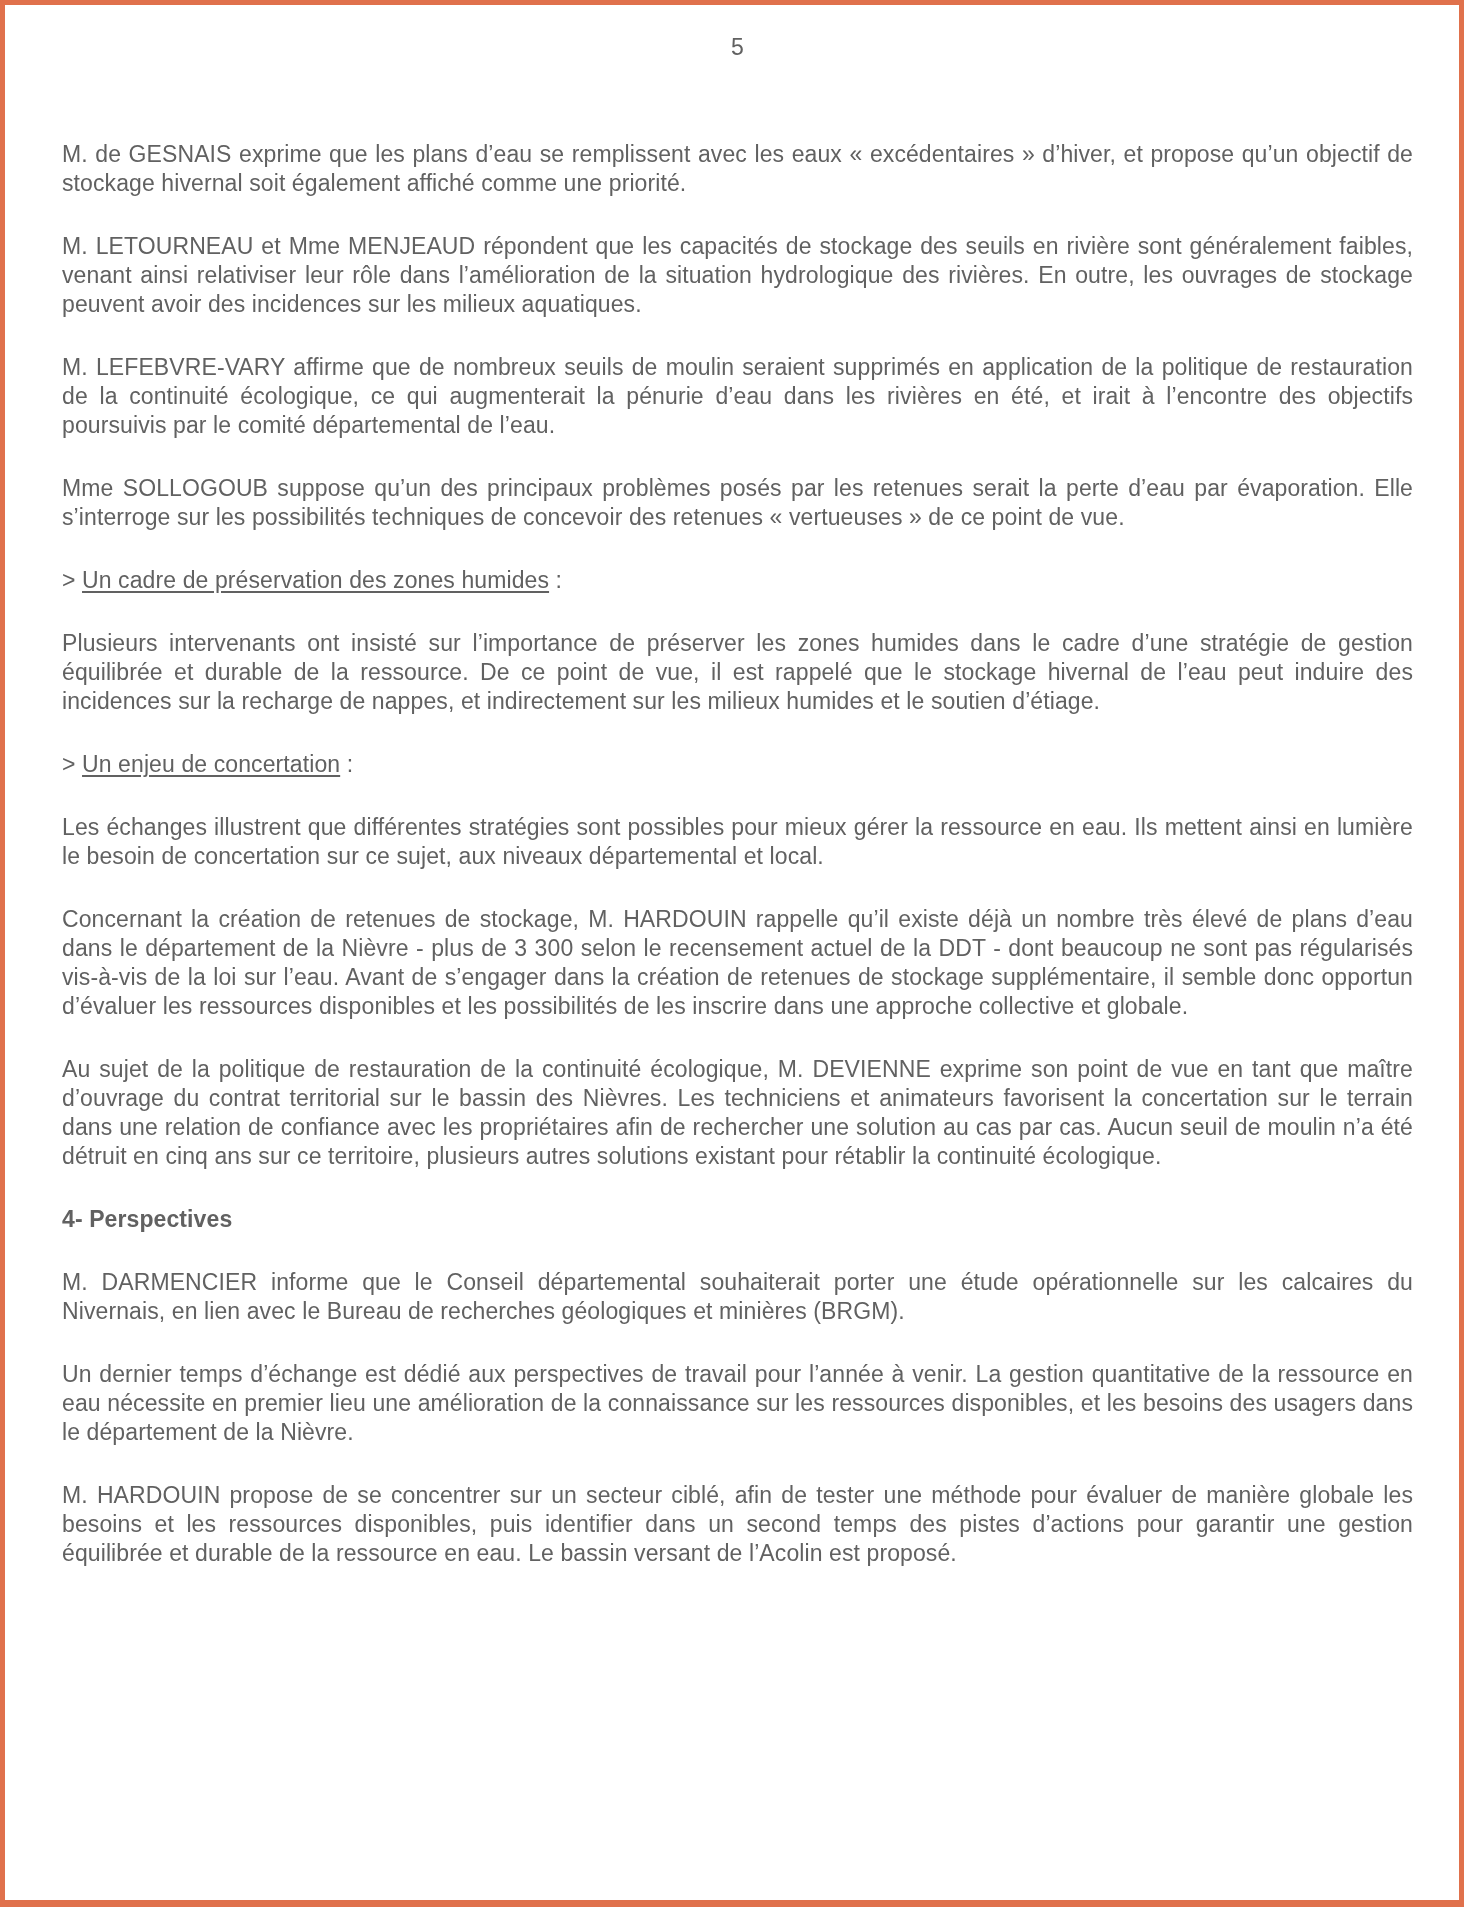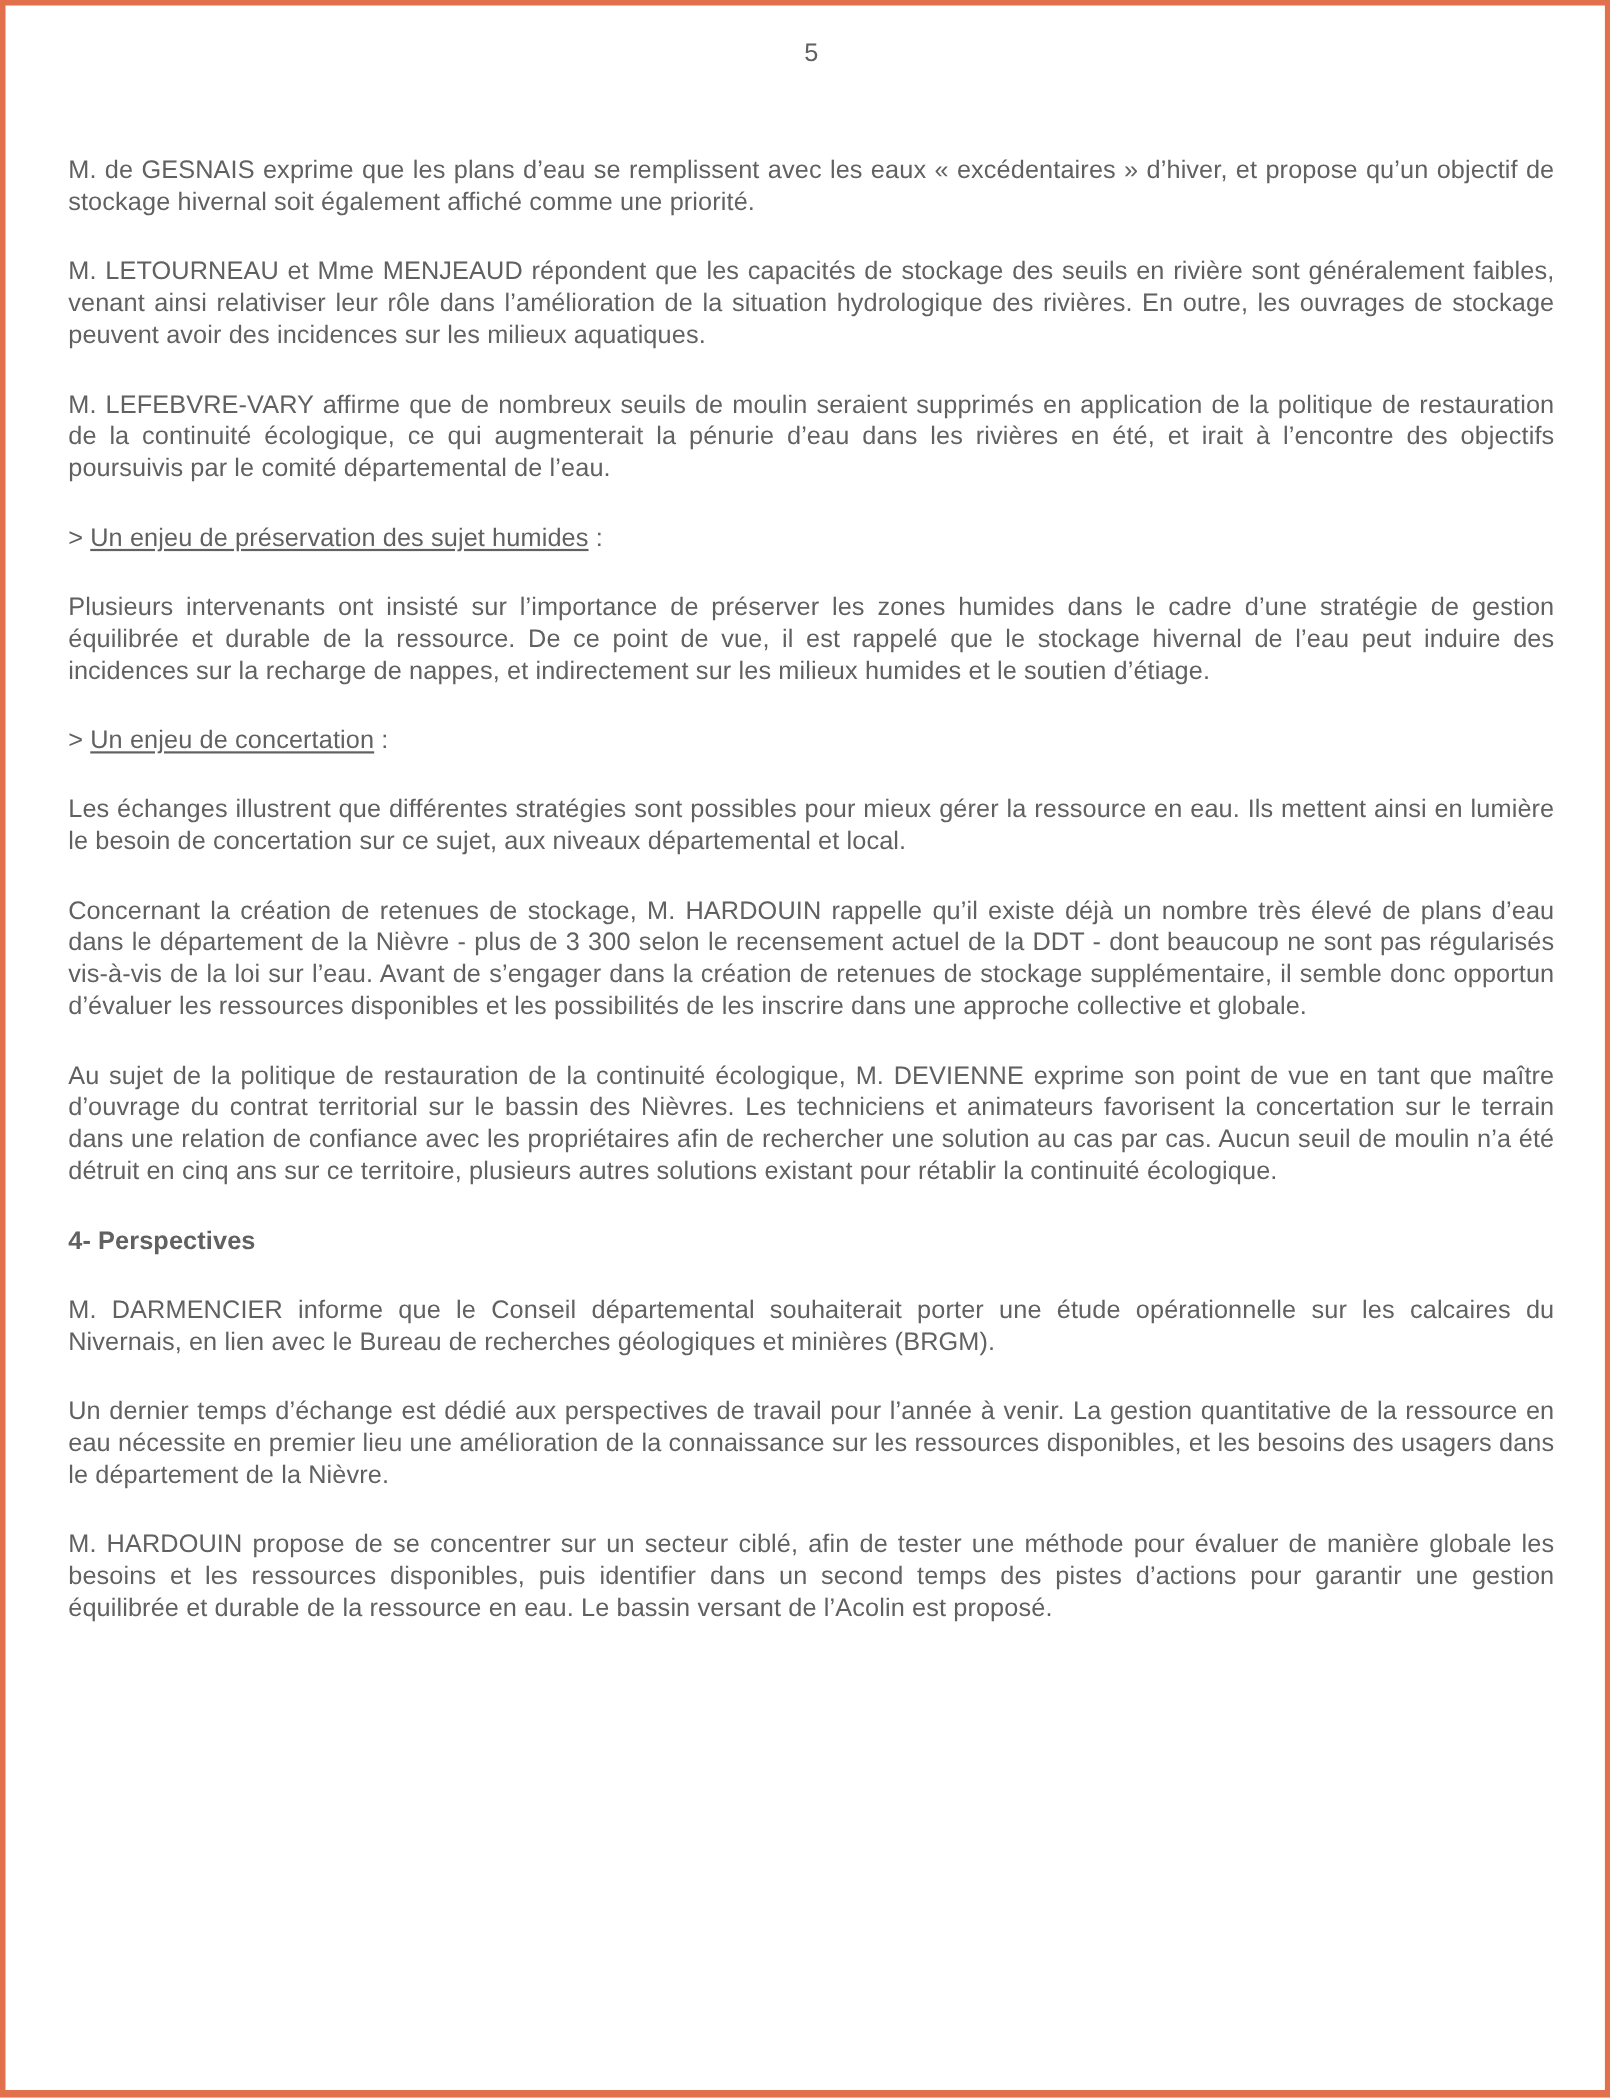--- a/index.html
+++ b/index.html
@@ -64,21 +64,22 @@
 </style>
 </head>
 <body>
 
 <div class="page" style="--border-color: #e0714c; --paper-color: #ffffff; --text-color: #616161;">
   <div class="page-number">5</div>
   <div class="content">
       <p class="para">M. de GESNAIS exprime que les plans d’eau se remplissent avec les eaux « excédentaires » d’hiver, et propose qu’un objectif de stockage hivernal soit également affiché comme une priorité.</p>
       <p class="para">M. LETOURNEAU et Mme MENJEAUD répondent que les capacités de stockage des seuils en rivière sont généralement faibles, venant ainsi relativiser leur rôle dans l’amélioration de la situation hydrologique des rivières. En outre, les ouvrages de stockage peuvent avoir des incidences sur les milieux aquatiques.</p>
       <p class="para">M. LEFEBVRE-VARY affirme que de nombreux seuils de moulin seraient supprimés en application de la politique de restauration de la continuité écologique, ce qui augmenterait la pénurie d’eau dans les rivières en été, et irait à l’encontre des objectifs poursuivis par le comité départemental de l’eau.</p>
-      <div class="heading-underline"><span>&gt; </span><span class="u">Un enjeu de préservation des sujet humides</span><span> :</span></div>
+      <p class="para">Mme SOLLOGOUB suppose qu’un des principaux problèmes posés par les retenues serait la perte d’eau par évaporation. Elle s’interroge sur les possibilités techniques de concevoir des retenues « vertueuses » de ce point de vue.</p>
+      <div class="heading-underline"><span>&gt; </span><span class="u">Un cadre de préservation des zones humides</span><span> :</span></div>
       <p class="para">Plusieurs intervenants ont insisté sur l’importance de préserver les zones humides dans le cadre d’une stratégie de gestion équilibrée et durable de la ressource. De ce point de vue, il est rappelé que le stockage hivernal de l’eau peut induire des incidences sur la recharge de nappes, et indirectement sur les milieux humides et le soutien d’étiage.</p>
       <div class="heading-underline"><span>&gt; </span><span class="u">Un enjeu de concertation</span><span> :</span></div>
       <p class="para">Les échanges illustrent que différentes stratégies sont possibles pour mieux gérer la ressource en eau. Ils mettent ainsi en lumière le besoin de concertation sur ce sujet, aux niveaux départemental et local.</p>
       <p class="para">Concernant la création de retenues de stockage, M. HARDOUIN rappelle qu’il existe déjà un nombre très élevé de plans d’eau dans le département de la Nièvre - plus de 3 300 selon le recensement actuel de la DDT - dont beaucoup ne sont pas régularisés vis-à-vis de la loi sur l’eau. Avant de s’engager dans la création de retenues de stockage supplémentaire, il semble donc opportun d’évaluer les ressources disponibles et les possibilités de les inscrire dans une approche collective et globale.</p>
       <p class="para">Au sujet de la politique de restauration de la continuité écologique, M. DEVIENNE exprime son point de vue en tant que maître d’ouvrage du contrat territorial sur le bassin des Nièvres. Les techniciens et animateurs favorisent la concertation sur le terrain dans une relation de confiance avec les propriétaires afin de rechercher une solution au cas par cas. Aucun seuil de moulin n’a été détruit en cinq ans sur ce territoire, plusieurs autres solutions existant pour rétablir la continuité écologique.</p>
       <div class="heading-bold">4- Perspectives</div>
       <p class="para">M. DARMENCIER informe que le Conseil départemental souhaiterait porter une étude opérationnelle sur les calcaires du Nivernais, en lien avec le Bureau de recherches géologiques et minières (BRGM).</p>
       <p class="para">Un dernier temps d’échange est dédié aux perspectives de travail pour l’année à venir. La gestion quantitative de la ressource en eau nécessite en premier lieu une amélioration de la connaissance sur les ressources disponibles, et les besoins des usagers dans le département de la Nièvre.</p>
       <p class="para">M. HARDOUIN propose de se concentrer sur un secteur ciblé, afin de tester une méthode pour évaluer de manière globale les besoins et les ressources disponibles, puis identifier dans un second temps des pistes d’actions pour garantir une gestion équilibrée et durable de la ressource en eau. Le bassin versant de l’Acolin est proposé.</p>
     </div>

